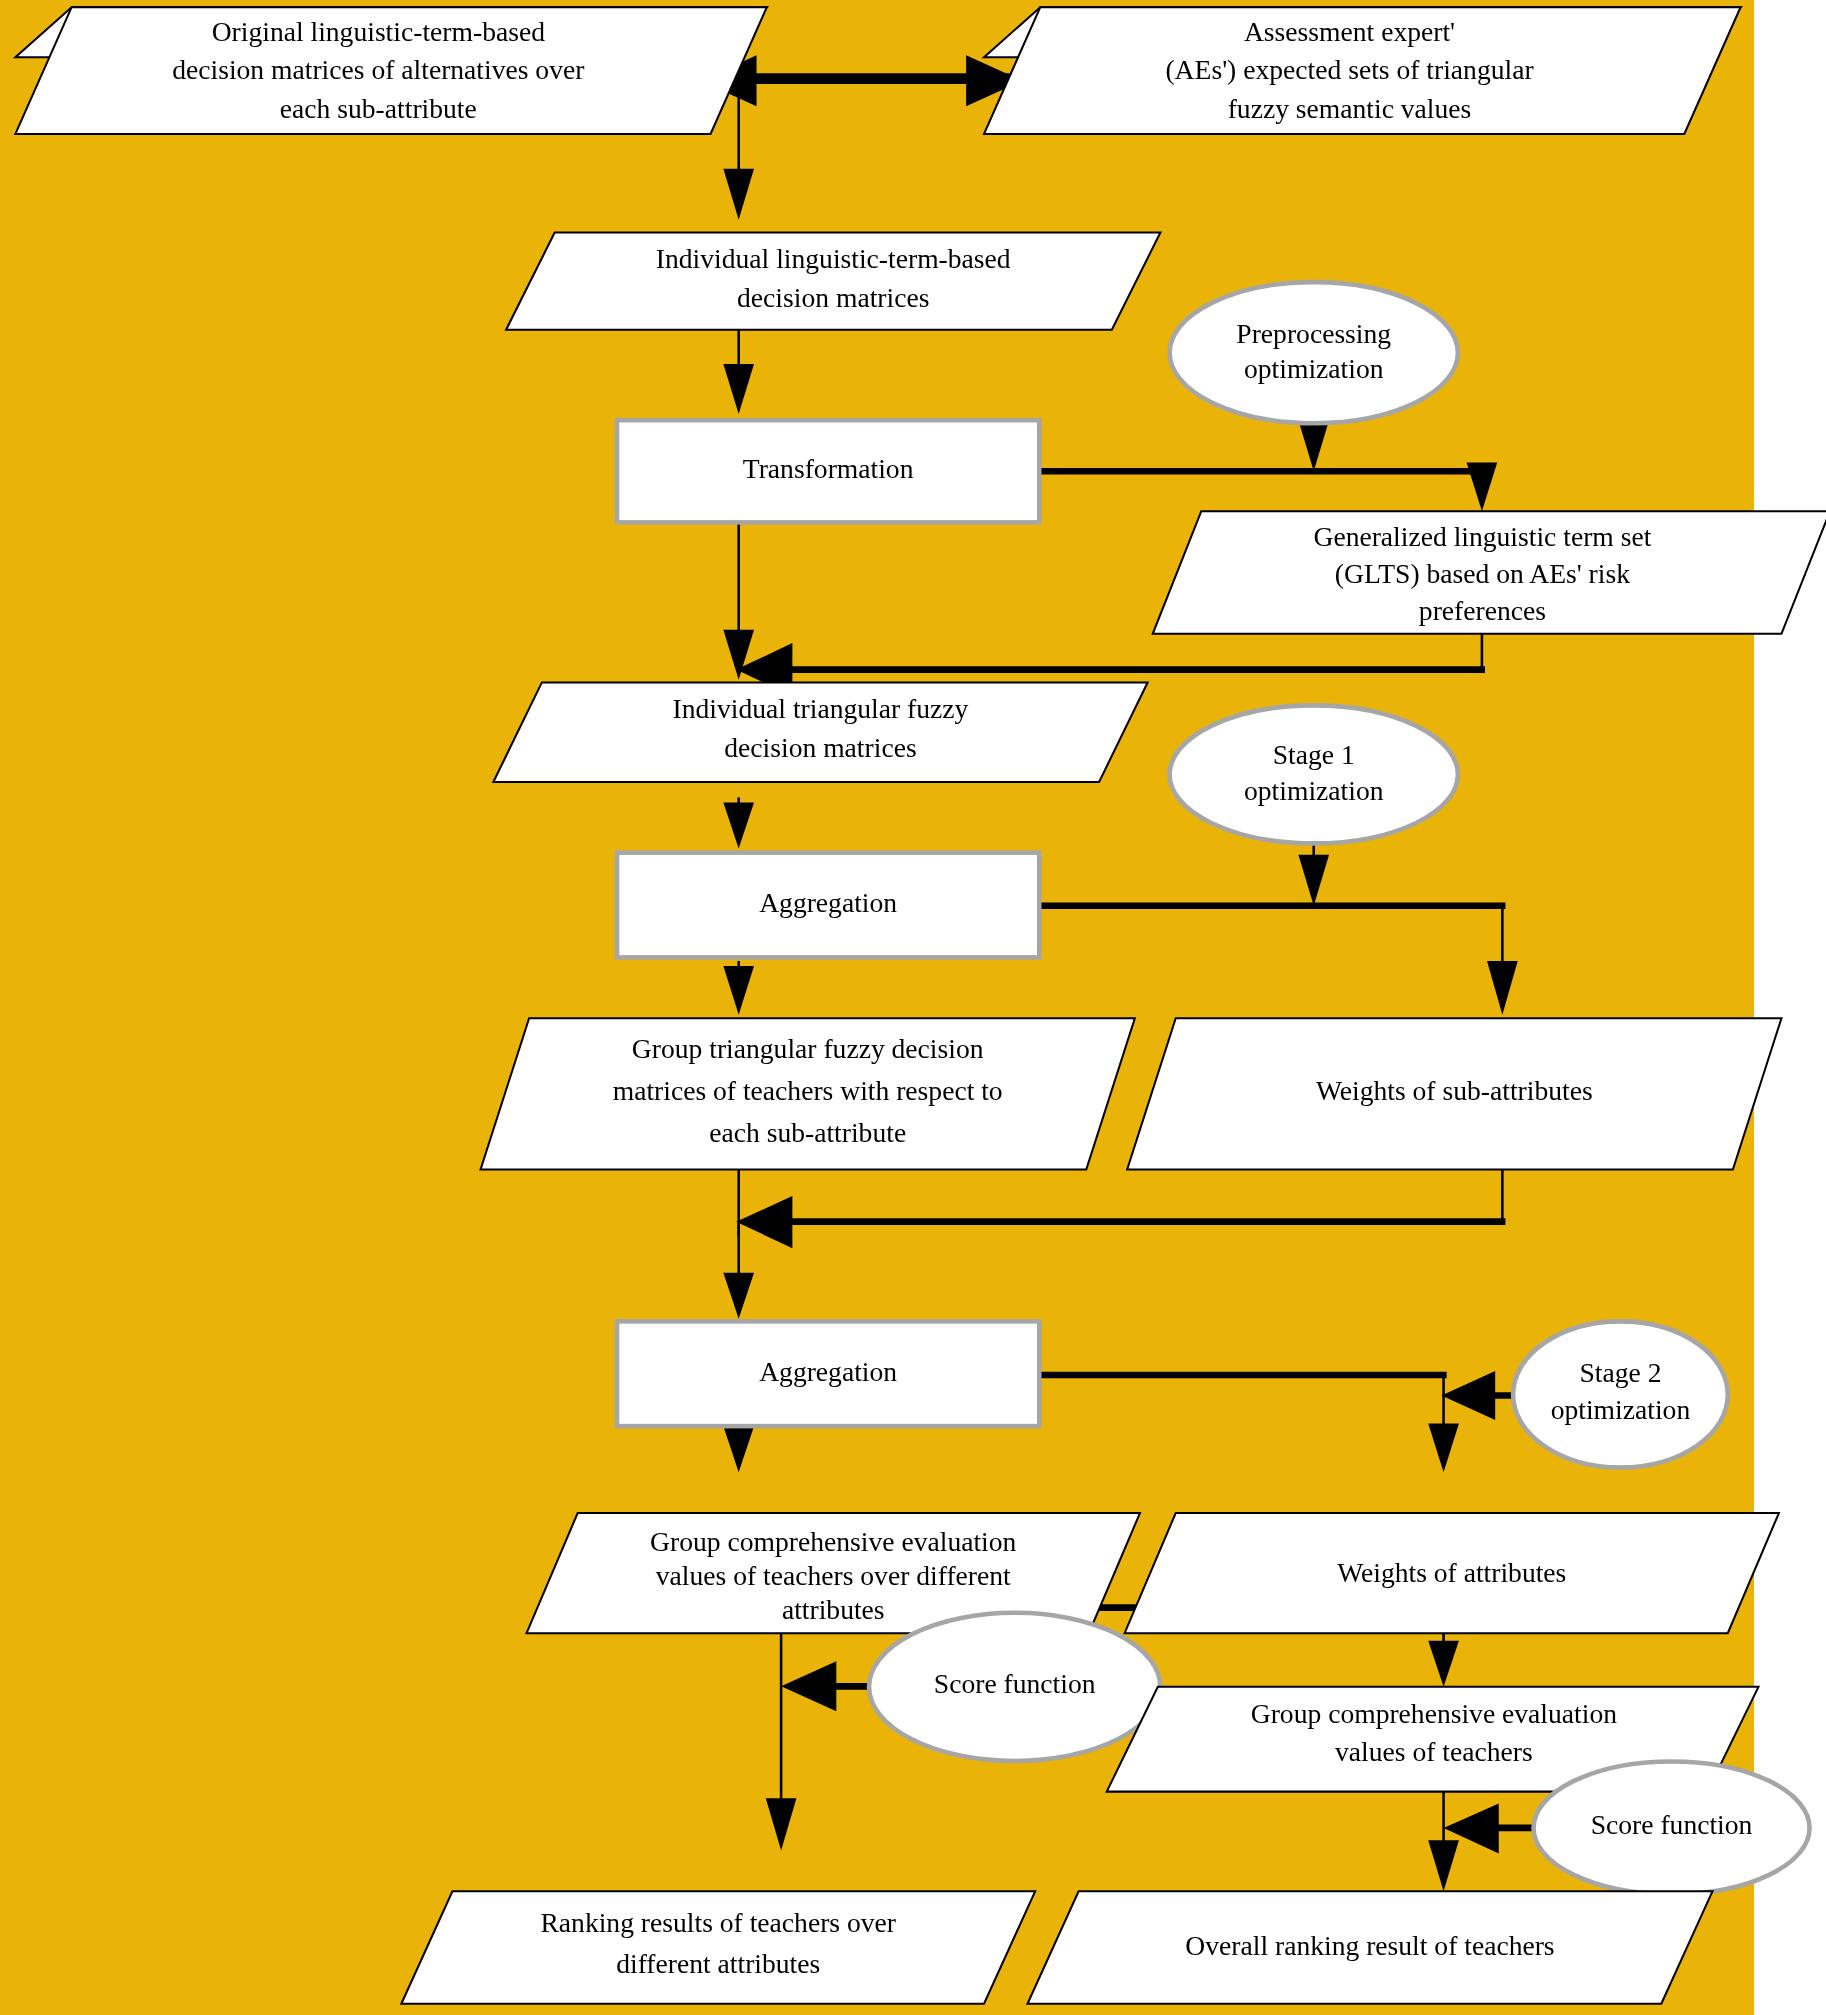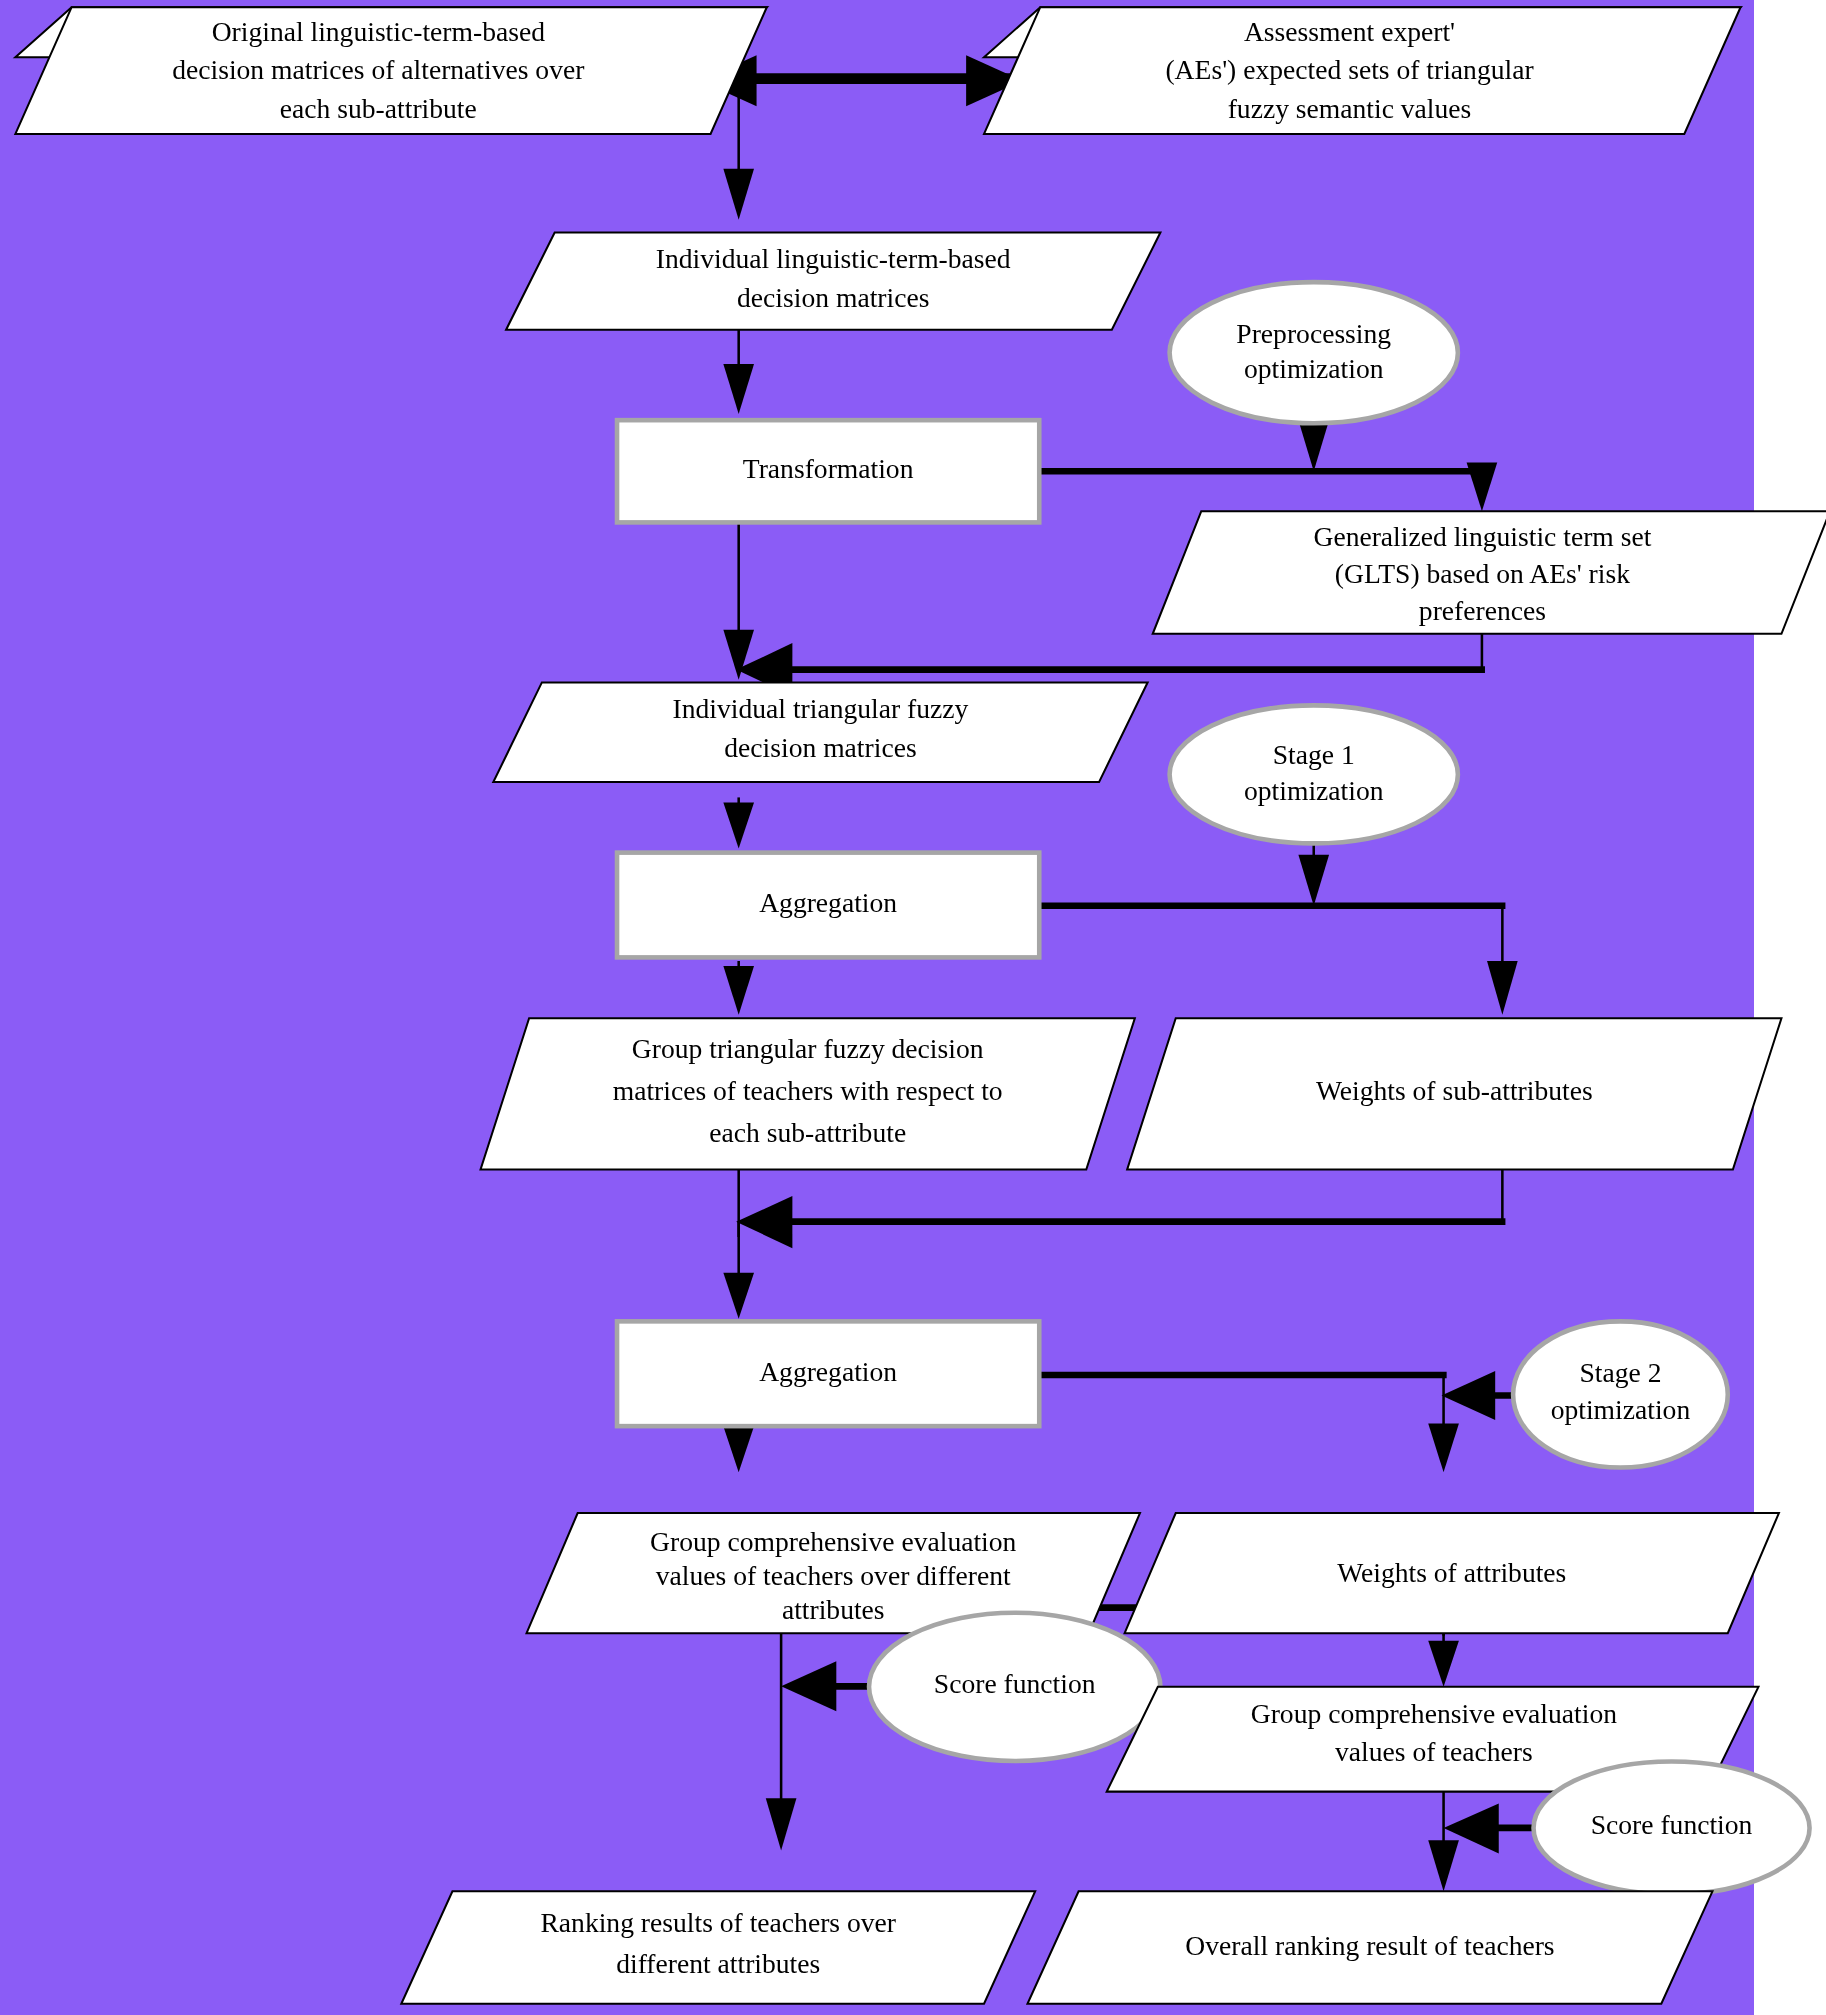--- a/index.html
+++ b/index.html
@@ -4,21 +4,21 @@
 <style>
   html, body {
     margin: 0;
     padding: 0;
     background: #ffffff;
   }
   #diagram-root {
     width: 1754px;
     height: 2015px;
     position: relative;
-    background: #8b5cf6;
+    background: #eab308;
     font-family: "Liberation Serif", "DejaVu Serif", serif;
   }
   svg#flow {
     display: block;
     width: 1827px;
     height: 2015px;
   }
   .shape-outline {
     fill: #ffffff;
     stroke: #000000;

